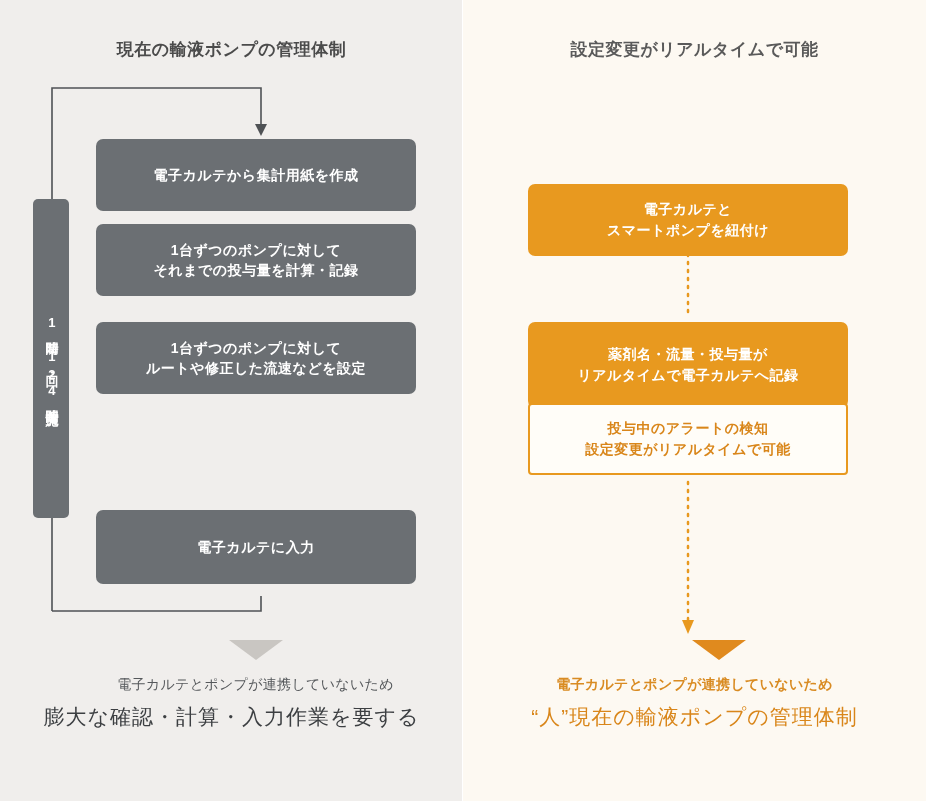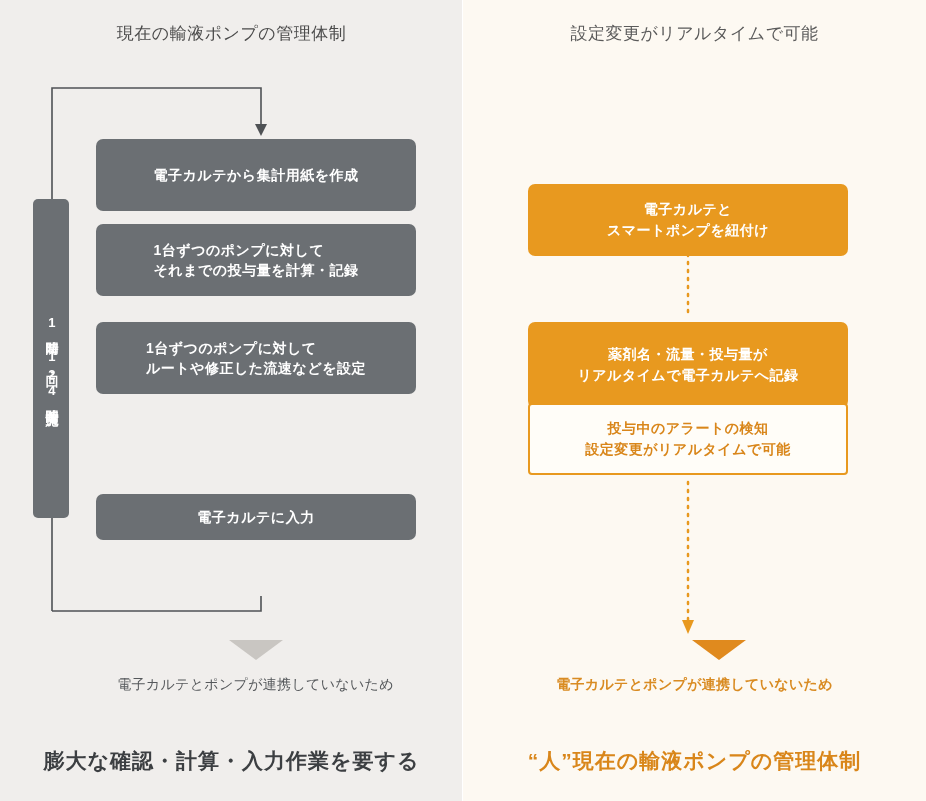--- a/index.html
+++ b/index.html
@@ -25,52 +25,52 @@
     width: 463px;
     background: #f0eeec;
   }
   .panel-right {
     width: 463px;
     background: #fdf9f2;
   }
 
   .panel-title {
     position: absolute;
-    top: 22px;
+    top: 38px;
     width: 100%;
     text-align: center;
     font-size: 17px;
-    font-weight: normal;
+    font-weight: bold;
     letter-spacing: 0.5px;
   }
   .panel-left .panel-title { color: #4b4b4b; }
   .panel-right .panel-title { color: #5a5a5a; }
 
   
   .gray-box {
     position: absolute;
     left: 96px;
     width: 320px;
     background: #6b6f73;
     color: #ffffff;
     border-radius: 7px;
     display: flex;
     align-items: center;
     justify-content: center;
-    text-align: left;
+    text-align: center;
     font-size: 14px;
     font-weight: bold;
     line-height: 1.45;
     letter-spacing: 0.5px;
   }
   .gbox1 { top: 139px;  height: 72px; }
   .gbox2 { top: 224px;  height: 72px; }
   .gbox3 { top: 322px;  height: 72px; }
   .gbox4 { top: 420px;  height: 72px; }
-  .gbox5 { top: 494px;  height: 46px; }
+  .gbox5 { top: 510px;  height: 74px; }
 
   
   .cycle-bar {
     position: absolute;
     left: 33px;
     top: 199px;
     width: 36px;
     height: 319px;
     background: #6b6f73;
     border-radius: 5px;
@@ -123,23 +123,22 @@
     text-align: center;
     font-size: 14px;
     letter-spacing: 0.3px;
   }
   .caption-main {
     position: absolute;
     top: 703px;
     width: 100%;
     text-align: center;
     font-size: 21px;
-    font-weight: bold;
+    font-weight: normal;
     letter-spacing: 1px;
-    margin-top: 44px;
   }
   .panel-left .caption-sub { color: #55585b; padding-left: 48px; }
   .panel-left .caption-main { color: #3c3f42; }
   .panel-right .caption-sub { color: #d98b22; font-weight: bold; }
   .panel-right .caption-main { color: #d9861a; }
 
   
   .orange-box {
     position: absolute;
     left: 65px;

